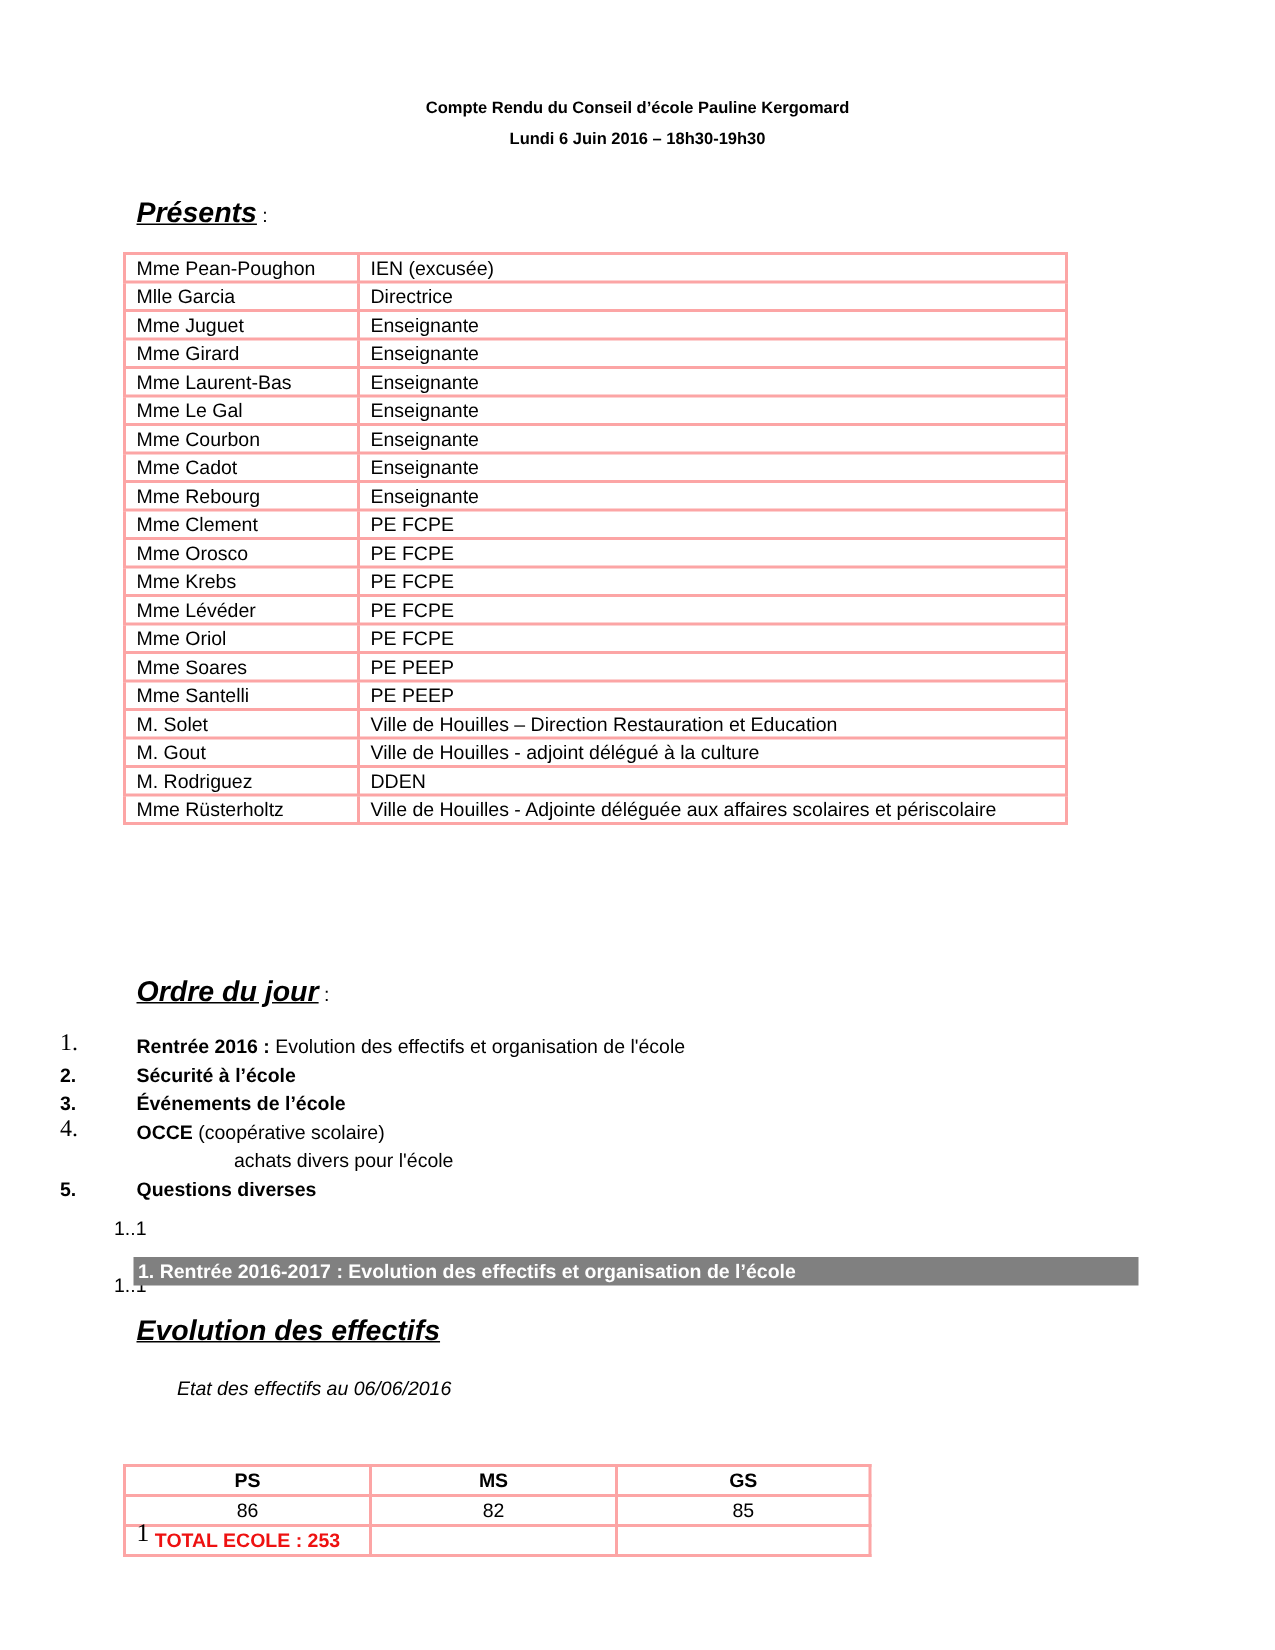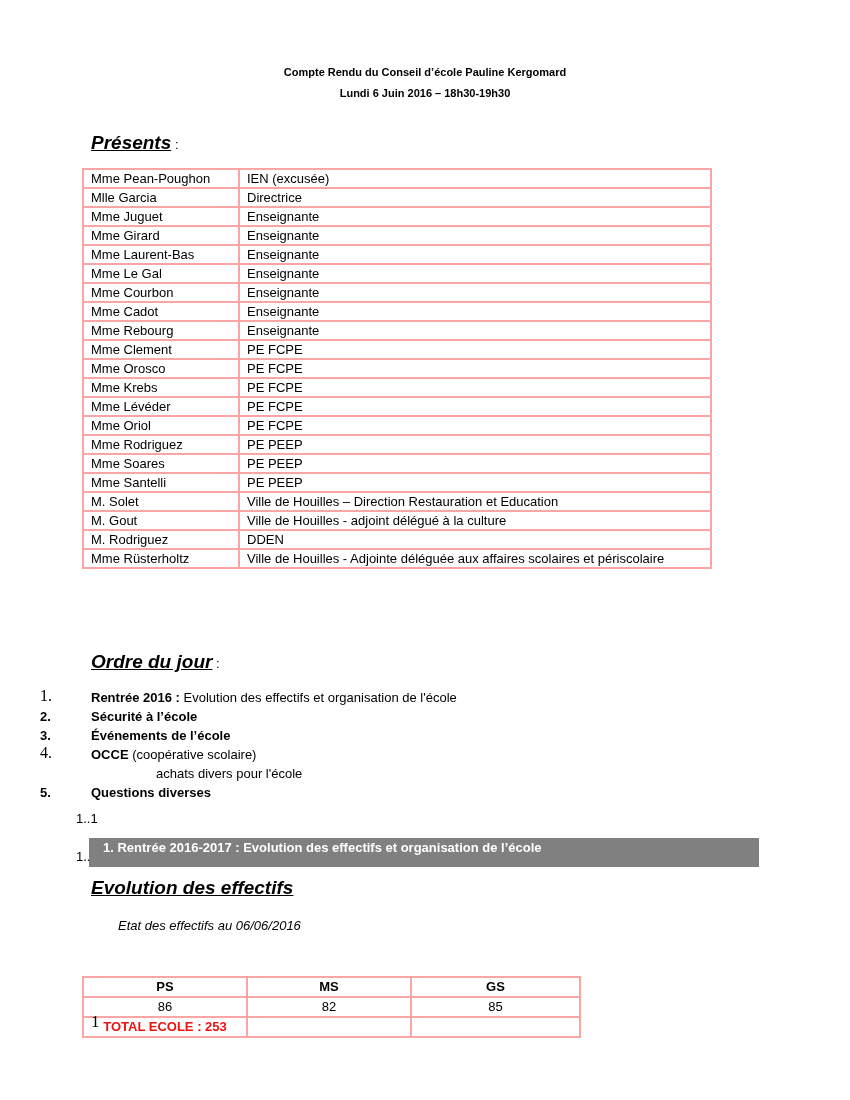--- a/index.html
+++ b/index.html
@@ -21,22 +21,22 @@
   .ordre-label { left: 91px; top: 651px; }
   .agenda-row { position: absolute; font-size: 13px; line-height: 19px; }
   .agenda-num { position: absolute; left: 40px; width: 40px; font-size: 13px; }
   .agenda-num.serif { font-family: "Liberation Serif", "DejaVu Serif", serif; font-size: 16px; font-weight: normal; }
   .agenda-num.bold { font-weight: bold; }
   .agenda-text { position: absolute; left: 91px; white-space: nowrap; }
   .agenda-text b { font-weight: bold; }
   .sub-num { position: absolute; left: 76px; margin-top: 45px; }
   .sub-text { position: absolute; left: 156px; white-space: nowrap; }
 
-  .section-bar { left: 89px; top: 838px; width: 670px; height: 29px; background: #808080; color: #ffffff;
-                 font-weight: bold; font-size: 13px; line-height: 19px; padding-left: 14px; box-sizing: border-box; }
+  .section-bar { left: 89px; top: 838px; width: 670px; height: 19px; background: #808080; color: #ffffff;
+                 font-weight: bold; font-size: 13px; line-height: 19px; padding-left: 3px; box-sizing: border-box; }
   .evol-label { left: 91px; top: 877px; }
   .etat-label { left: 82px; top: 918px; font-style: italic; font-size: 13px; margin-left: 36px; }
 
   #effectifs { left: 82px; top: 976px; width: 499px; border-radius: 23px; }
   #effectifs td { text-align: center; padding: 0; height: 18px; line-height: 18px; }
   #effectifs td.hdr { font-weight: bold; }
   #effectifs td.total { color: #ee1111; font-weight: bold; }
 
   .page-number { left: 91px; top: 1012px; font-family: "Liberation Serif", "DejaVu Serif", serif; font-size: 17px; }
 </style>
@@ -100,24 +100,20 @@
         <td class="name">Mme Krebs</td>
         <td>PE FCPE</td>
       </tr>
       <tr>
         <td class="name">Mme Lévéder</td>
         <td>PE FCPE</td>
       </tr>
       <tr>
         <td class="name">Mme Oriol</td>
         <td>PE FCPE</td>
-      </tr>
-      <tr>
-        <td class="name">Mme Rodriguez</td>
-        <td>PE PEEP</td>
       </tr>
       <tr>
         <td class="name">Mme Soares</td>
         <td>PE PEEP</td>
       </tr>
       <tr>
         <td class="name">Mme Santelli</td>
         <td>PE PEEP</td>
       </tr>
       <tr>

